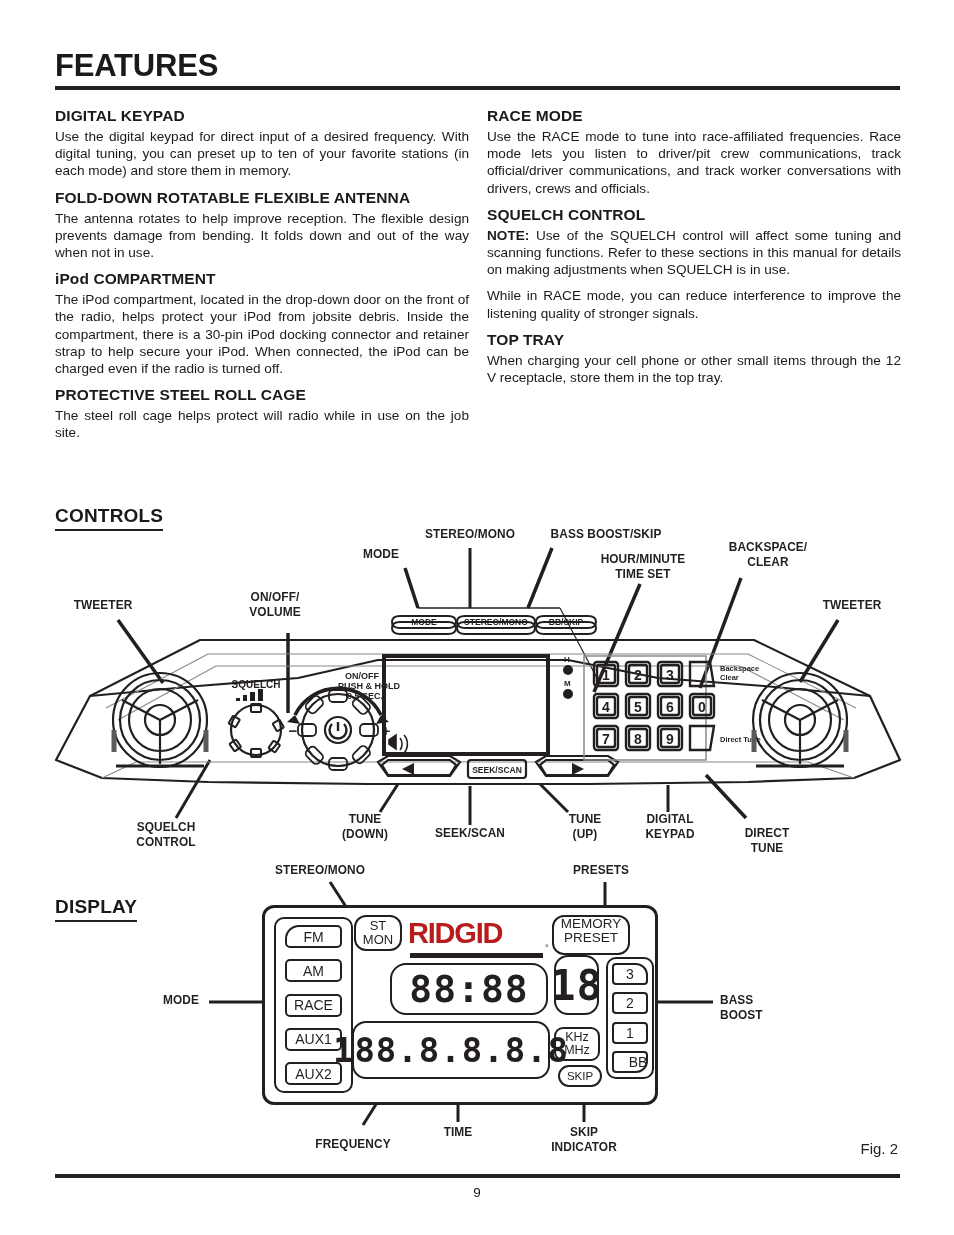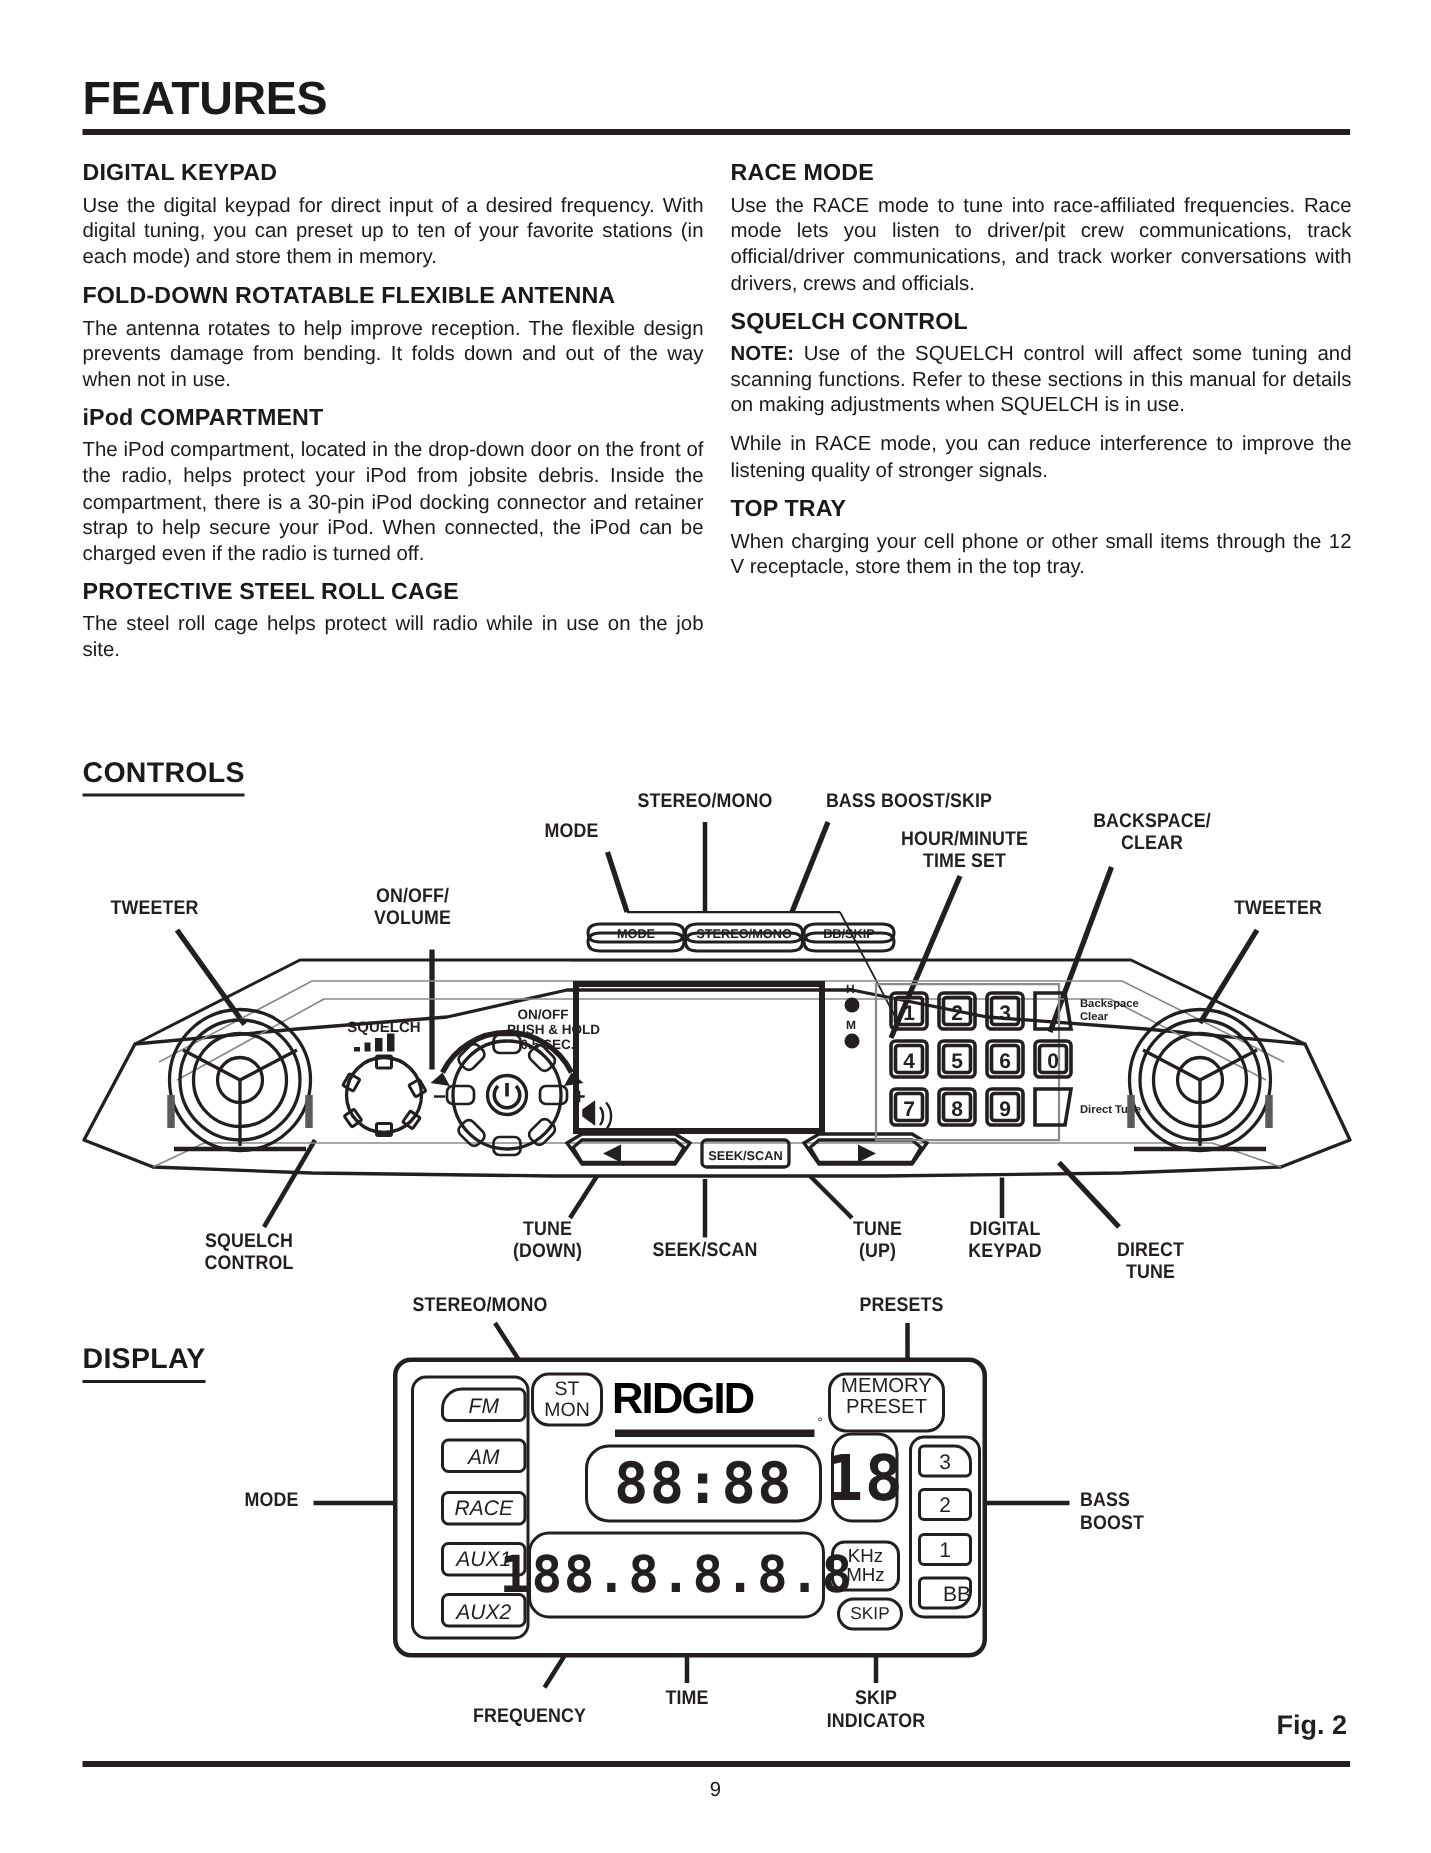--- a/index.html
+++ b/index.html
@@ -57,21 +57,21 @@
     transform: scaleX(0.9); transform-origin: left center;
   }
   .callout.ctr { transform: translateX(-50%) scaleX(0.9); transform-origin:center center; text-align:center; }
 
   
   .svgwrap { position:absolute; left:0; top:0; width:954px; height:1235px; pointer-events:none; }
 
   
   .fig {
     position:absolute; right:56px; top:1140px;
-    font-size:18px; color:#231f20;font-weight:bold;
+    font-size:15px; color:#231f20;
   }
   .foot-rule {
     position:absolute; left:55px; top:1174px; width:845px; height:4px; background:#231f20;
   }
   .pageno {
     position:absolute; left:0; top:1185px; width:954px; text-align:center;
     font-size:13.5px;
   }
 
   
@@ -80,39 +80,39 @@
   
   #lcd { position:absolute; left:262px; top:905px; width:396px; height:200px; }
   .lcd-shell {
     position:absolute; left:0; top:0; width:396px; height:200px;
     border:3px solid #231f20; border-radius:12px; box-sizing:border-box;
     background:#fff;
   }
   .mode-col {
     position:absolute; left:12px; top:12px; width:79px; height:176px;
     border:2.5px solid #231f20; border-radius:10px; box-sizing:border-box;
-    display:flex; flex-direction:column; align-items:flex-end;
-    justify-content:space-between; padding:6px 0;font-style:italic;
+    display:flex; flex-direction:column; align-items:center;
+    justify-content:space-between; padding:6px 0;
   }
   .mode-seg {
     width:57px; height:23px; border:2px solid #231f20; border-radius:5px;
     display:flex; align-items:center; justify-content:center;
     font-size:14px; font-family:"Liberation Sans", sans-serif; color:#231f20;
     box-sizing:border-box; background:#fff;
   }
   .mode-seg.fm { border-top-left-radius:14px; }
   .stmon {
     position:absolute; left:92px; top:10px; width:48px; height:36px;
     border:2.5px solid #231f20; border-radius:12px; box-sizing:border-box;
     display:flex; flex-direction:column; align-items:center; justify-content:center;
     font-size:13px; line-height:14px; text-align:center; color:#231f20;
   }
   .brand {
     position:absolute; left:146px; top:12px;
-    font-size:29px; font-weight:bold; letter-spacing:-1.2px; color:#000000;
+    font-size:29px; font-weight:bold; letter-spacing:-1.2px; color:#b91c1c;
   }
   .brand-rule {
     position:absolute; left:148px; top:48px; width:133px; height:5px; background:#231f20;
   }
   .brand-r {
     position:absolute; left:283px; top:38px; font-size:9px; color:#231f20;
   }
   .time-box {
     position:absolute; left:128px; top:58px; width:158px; height:52px;
     border:2.5px solid #231f20; border-radius:16px; box-sizing:border-box;

